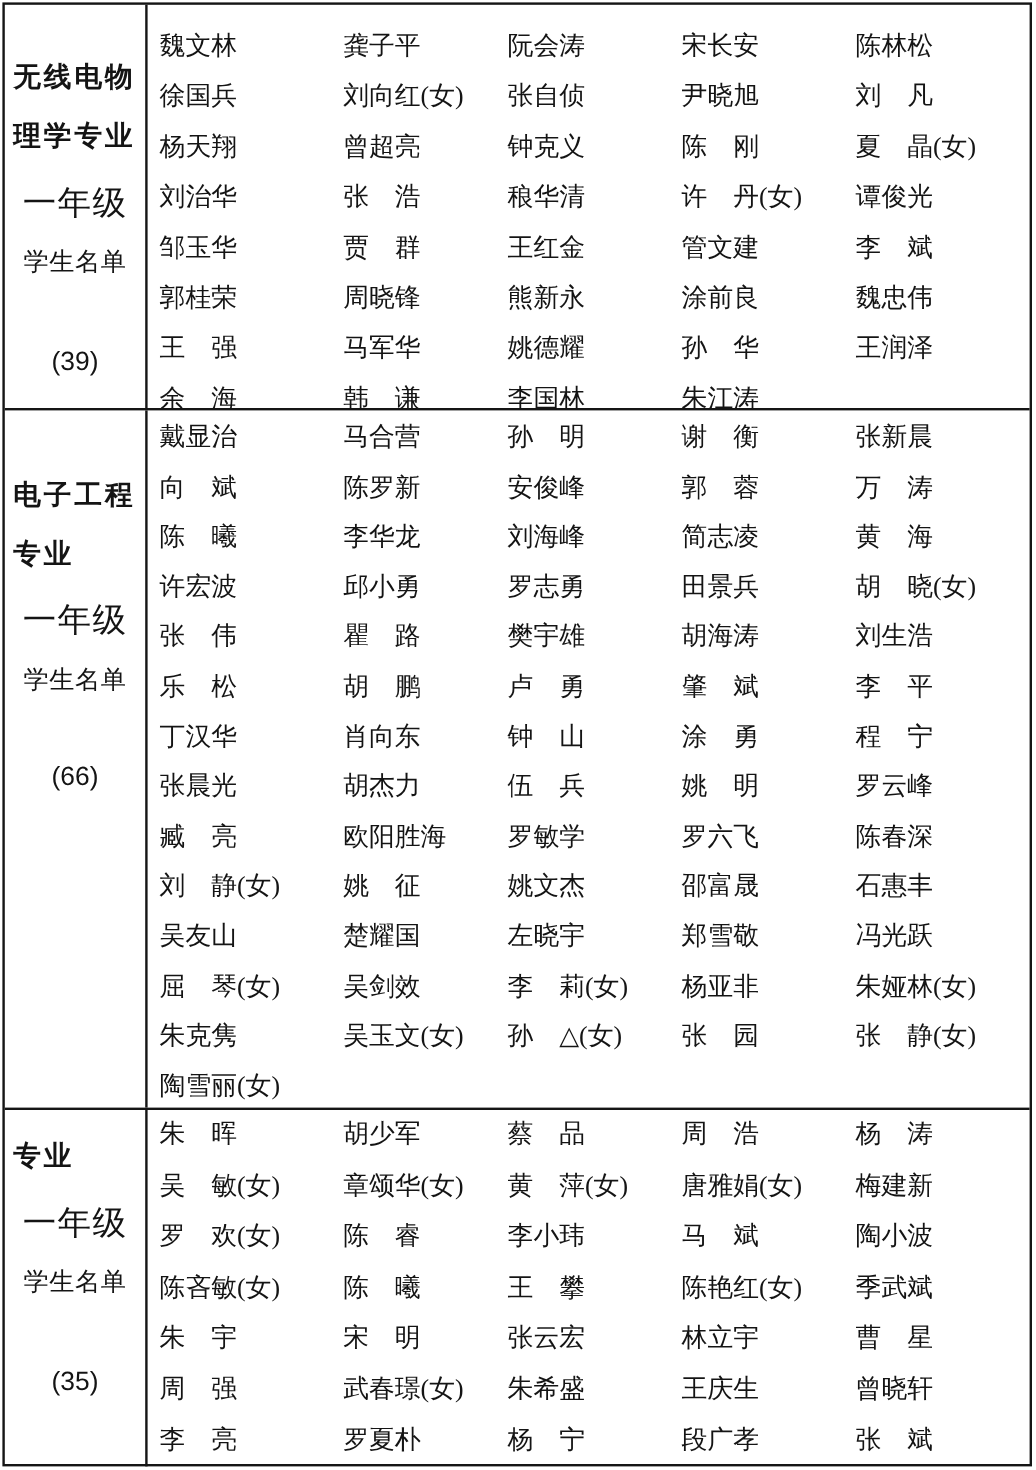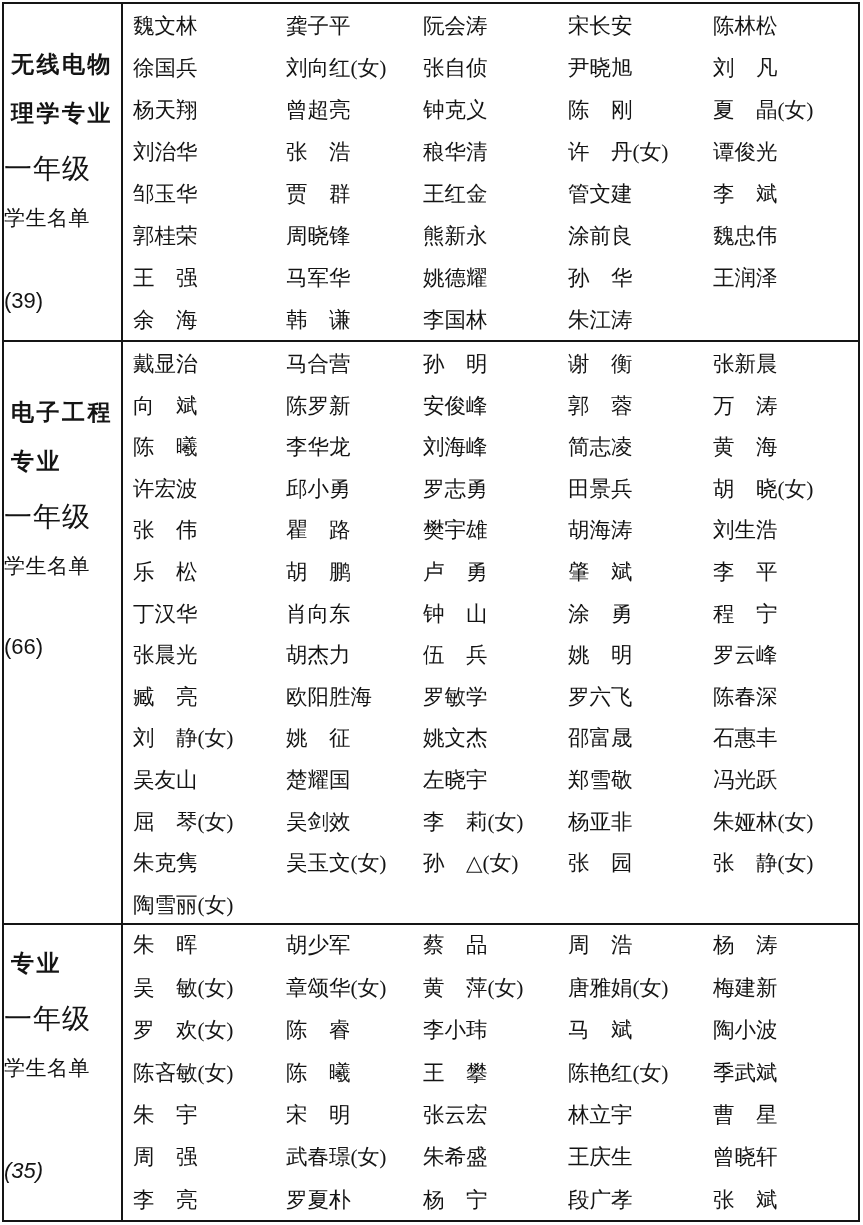--- a/index.html
+++ b/index.html
@@ -20,53 +20,53 @@
   .section { display: flex; flex-direction: row; box-sizing: border-box; }
   .section + .section { border-top: 2px solid #151515; }
   .sec1 { height: 336px; }
   .sec2 { height: 583px; }
   .sec3 { flex: 1; }
 
   .head {
     width: 119px; min-width: 119px;
     border-right: 2px solid #151515;
     box-sizing: border-box;
-    display: flex; flex-direction: column; align-items: flex-start;
+    display: flex; flex-direction: column; align-items: center;
   }
   .major {
     align-self: stretch;
     padding-left: 7px;
     font-family: "Liberation Sans", "DejaVu Sans", sans-serif;
     font-weight: bold;
     font-size: 23px;
     line-height: 49px;
     letter-spacing: 2.5px;
     white-space: nowrap;
   }
   .grade  { font-size: 28px; margin-top: 12px; letter-spacing: 1px; }
   .roster { font-size: 21px; margin-top: 16px; letter-spacing: 0.5px; }
   .count  { font-size: 22px; font-family: "Liberation Sans", "DejaVu Sans", sans-serif; }
 
   .sec1 .head { padding-top: 36px; }
   .sec2 .head { padding-top: 46px; }
   .sec3 .head { padding-top: 14px; }
   .sec1 .count { margin-top: 56px; }
   .sec2 .count { margin-top: 54px; }
-  .sec3 .count { margin-top: 76px; font-style: italic; }
+  .sec3 .count { margin-top: 56px; }
 
   .names {
     flex: 1;
     display: grid;
     grid-template-columns: 153px 137px 145px 145px 1fr;
     align-items: center;
     padding-left: 10px;
     box-sizing: border-box;
     overflow: hidden;
   }
-  .sec1 .names { grid-auto-rows: 42px;   padding-top: 2px; }
+  .sec1 .names { grid-auto-rows: 42px;   padding-top: 14px; }
   .sec2 .names { grid-auto-rows: 41.6px; padding-top: 2px; }
   .sec3 .names { grid-auto-rows: 42.4px; padding-top: 0; }
 
   .name {
     font-size: 21.5px;
     white-space: nowrap;
     line-height: 1;
   }
 </style>
 </head>

